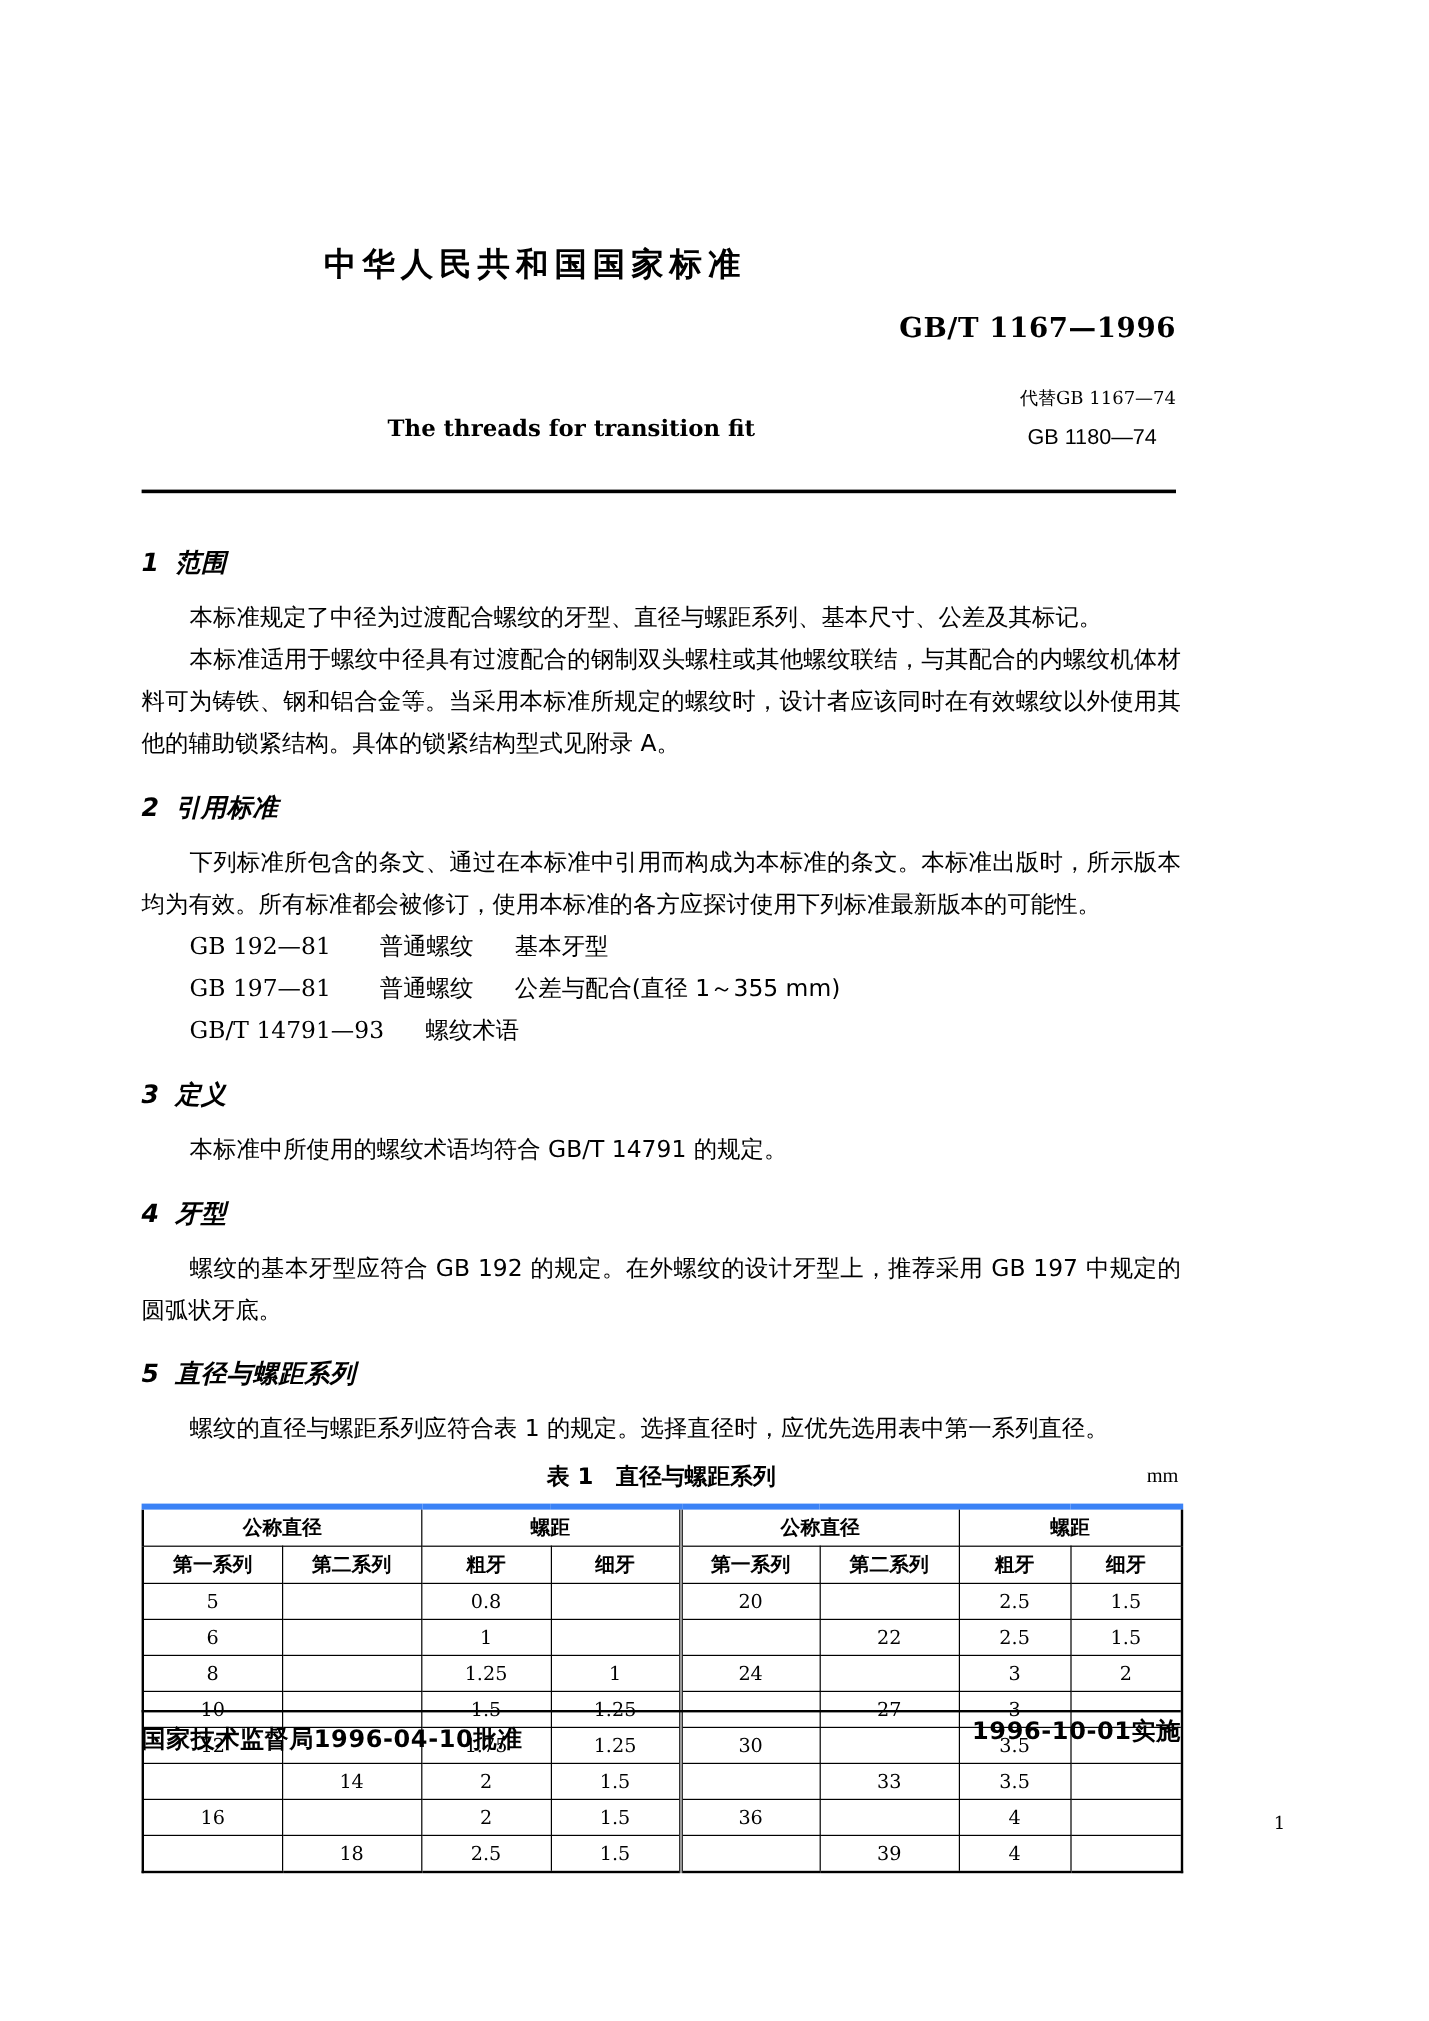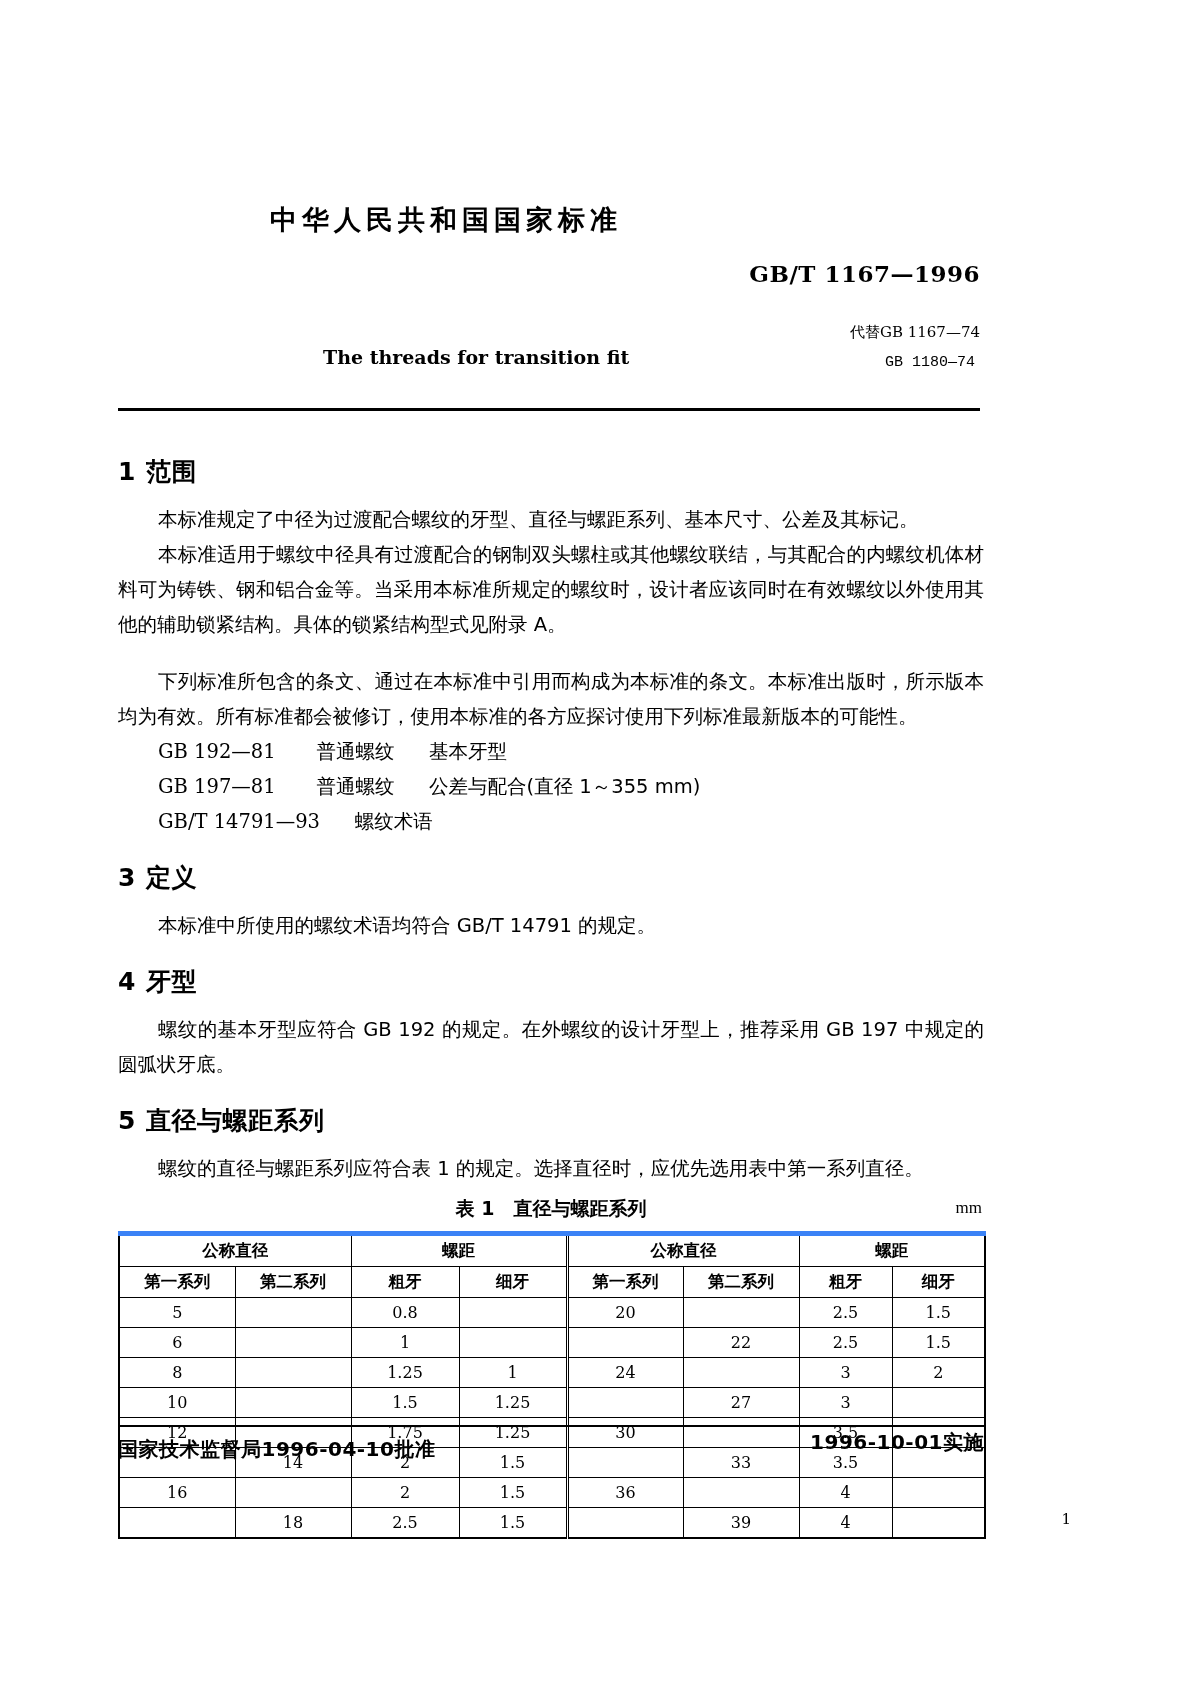--- a/index.html
+++ b/index.html
@@ -73,48 +73,49 @@
     position: absolute;
     right: 0px;
     top: 135px;
     font-size: 15px;
     white-space: nowrap;
     font-family: "DejaVu Sans", "Liberation Sans", sans-serif;
   }
   .replaces1 .ser { font-family: "DejaVu Serif","Liberation Serif",serif; }
   .replaces2 {
     position: absolute;
-    right: 5px;
+    right: 16px;
     top: 166px;
-    font-size: 15px;
-    white-space: nowrap;
-    font-family: Liberation Mono, monospace;
+    font-size: 18px;
+    white-space: nowrap;
+    font-family: Liberation Sans, sans-serif;
   }
 
   .rule {
     position: absolute;
     left: 118px;
     top: 408px;
     width: 862px;
     height: 0;
     border-top: 3px solid #000;
   }
 
   
   .body {
     position: absolute;
     left: 118px;
     top: 455px;
     width: 866px;
   }
   .sect-head {
-    font-size: 25px;
+    font-size: 21px;
     font-weight: 700;
     margin: 0 0 14px 0;
     letter-spacing: 0.5px;
+    font-style: italic;
   }
   .sect-head .num { display:inline-block; width: 28px; }
   .para {
     font-size: 19.5px;
     line-height: 35px;
     margin: 0;
     text-indent: 40px;
     text-align: justify;
     letter-spacing: 0px;
   }
@@ -227,20 +228,23 @@
   <div class="body">
 
     <div class="sect-head">
       <span class="num">1</span><span>范围</span>
     </div>
     <p class="para">本标准规定了中径为过渡配合螺纹的牙型、直径与螺距系列、基本尺寸、公差及其标记。</p>
     <p class="para">本标准适用于螺纹中径具有过渡配合的钢制双头螺柱或其他螺纹联结，与其配合的内螺纹机体材料可为铸铁、钢和铝合金等。当采用本标准所规定的螺纹时，设计者应该同时在有效螺纹以外使用其他的辅助锁紧结构。具体的锁紧结构型式见附录 A。</p>
 
     <div class="gap"></div>
 
+    <div class="sect-head">
+      <span class="num">2</span><span>引用标准</span>
+    </div>
     <p class="para">下列标准所包含的条文、通过在本标准中引用而构成为本标准的条文。本标准出版时，所示版本均为有效。所有标准都会被修订，使用本标准的各方应探讨使用下列标准最新版本的可能性。</p>
     <p class="ref-line">
       <span>GB 192—81</span>&nbsp;&nbsp;&nbsp;&nbsp;<span class="cn">普通螺纹</span>&nbsp;&nbsp;&nbsp;<span class="cn">基本牙型</span>
     </p>
     <p class="ref-line">
       <span>GB 197—81</span>&nbsp;&nbsp;&nbsp;&nbsp;<span class="cn">普通螺纹</span>&nbsp;&nbsp;&nbsp;<span class="cn">公差与配合(直径 1～355 mm)</span>
     </p>
     <p class="ref-line">
       <span>GB/T 14791—93</span>&nbsp;&nbsp;&nbsp;<span class="cn">螺纹术语</span>
     </p>

